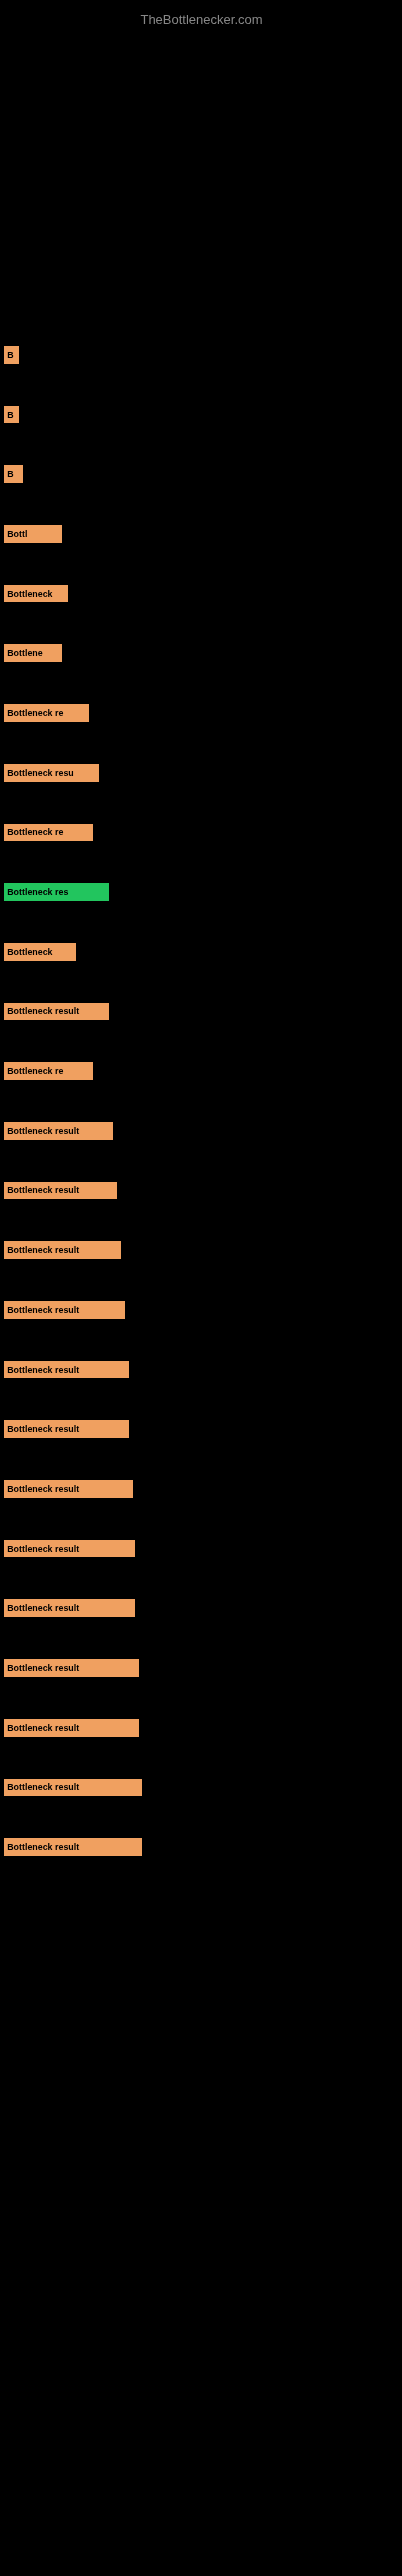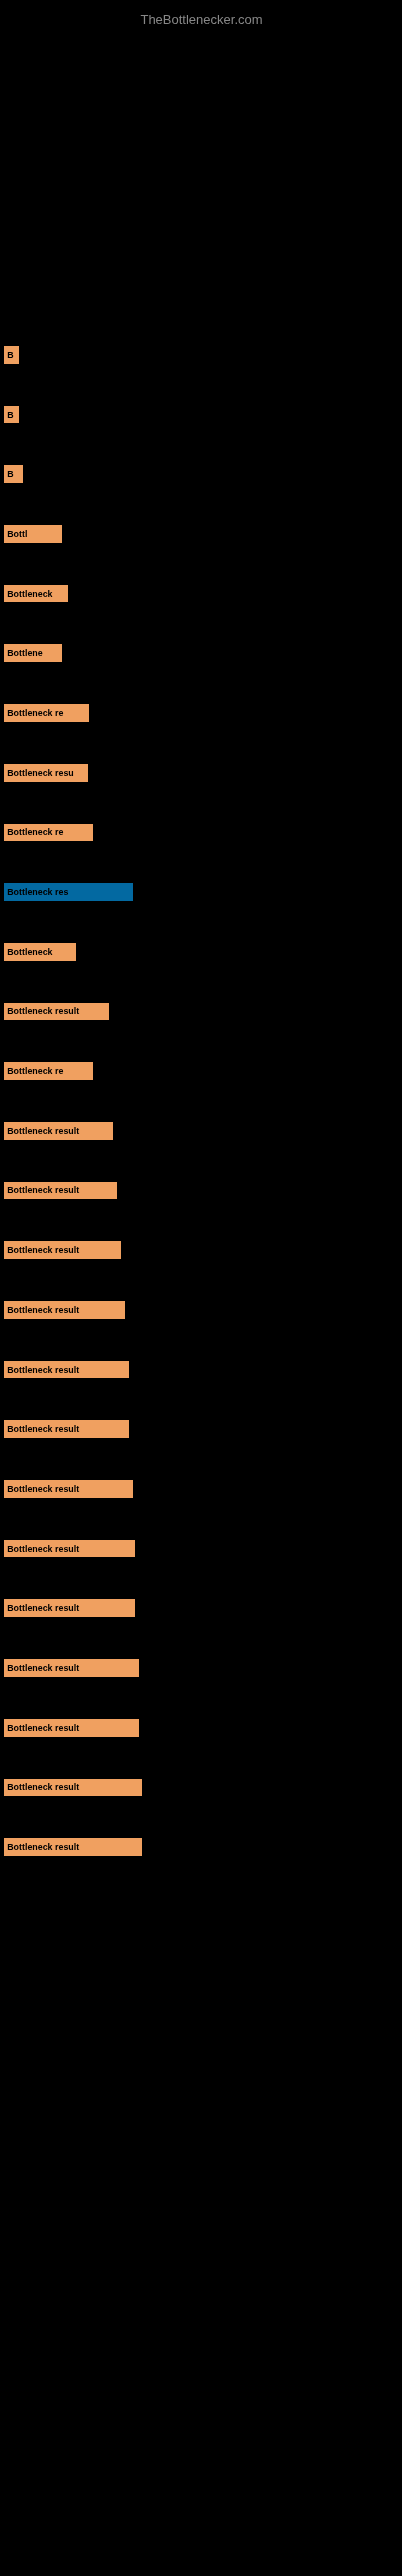--- a/index.html
+++ b/index.html
@@ -94,31 +94,31 @@
       <div class="bar" style="width: 58px; background-color: rgb(240, 160, 96);">
         <span class="bar-label" style="color: rgb(0, 0, 0);">Bottlene</span>
       </div>
     </div>
     <div class="single-bar-row">
       <div class="bar" style="width: 85px; background-color: rgb(240, 160, 96);">
         <span class="bar-label" style="color: rgb(0, 0, 0);">Bottleneck re</span>
       </div>
     </div>
     <div class="single-bar-row">
-      <div class="bar" style="width: 84px; background-color: rgb(240, 160, 96);">
+      <div class="bar" style="width: 95px; background-color: rgb(240, 160, 96);">
         <span class="bar-label" style="color: rgb(0, 0, 0);">Bottleneck resu</span>
       </div>
     </div>
     <div class="single-bar-row">
       <div class="bar" style="width: 89px; background-color: rgb(240, 160, 96);">
         <span class="bar-label" style="color: rgb(0, 0, 0);">Bottleneck re</span>
       </div>
     </div>
     <div class="single-bar-row">
-      <div class="bar" style="width: 129px; background-color: #0369a1;">
+      <div class="bar" style="width: 105px; background-color: #22c55e;">
         <span class="bar-label" style="color: rgb(0, 0, 0);">Bottleneck res</span>
       </div>
     </div>
     <div class="single-bar-row">
       <div class="bar" style="width: 72px; background-color: rgb(240, 160, 96);">
         <span class="bar-label" style="color: rgb(0, 0, 0);">Bottleneck</span>
       </div>
     </div>
     <div class="single-bar-row">
       <div class="bar" style="width: 105px; background-color: rgb(240, 160, 96);">

